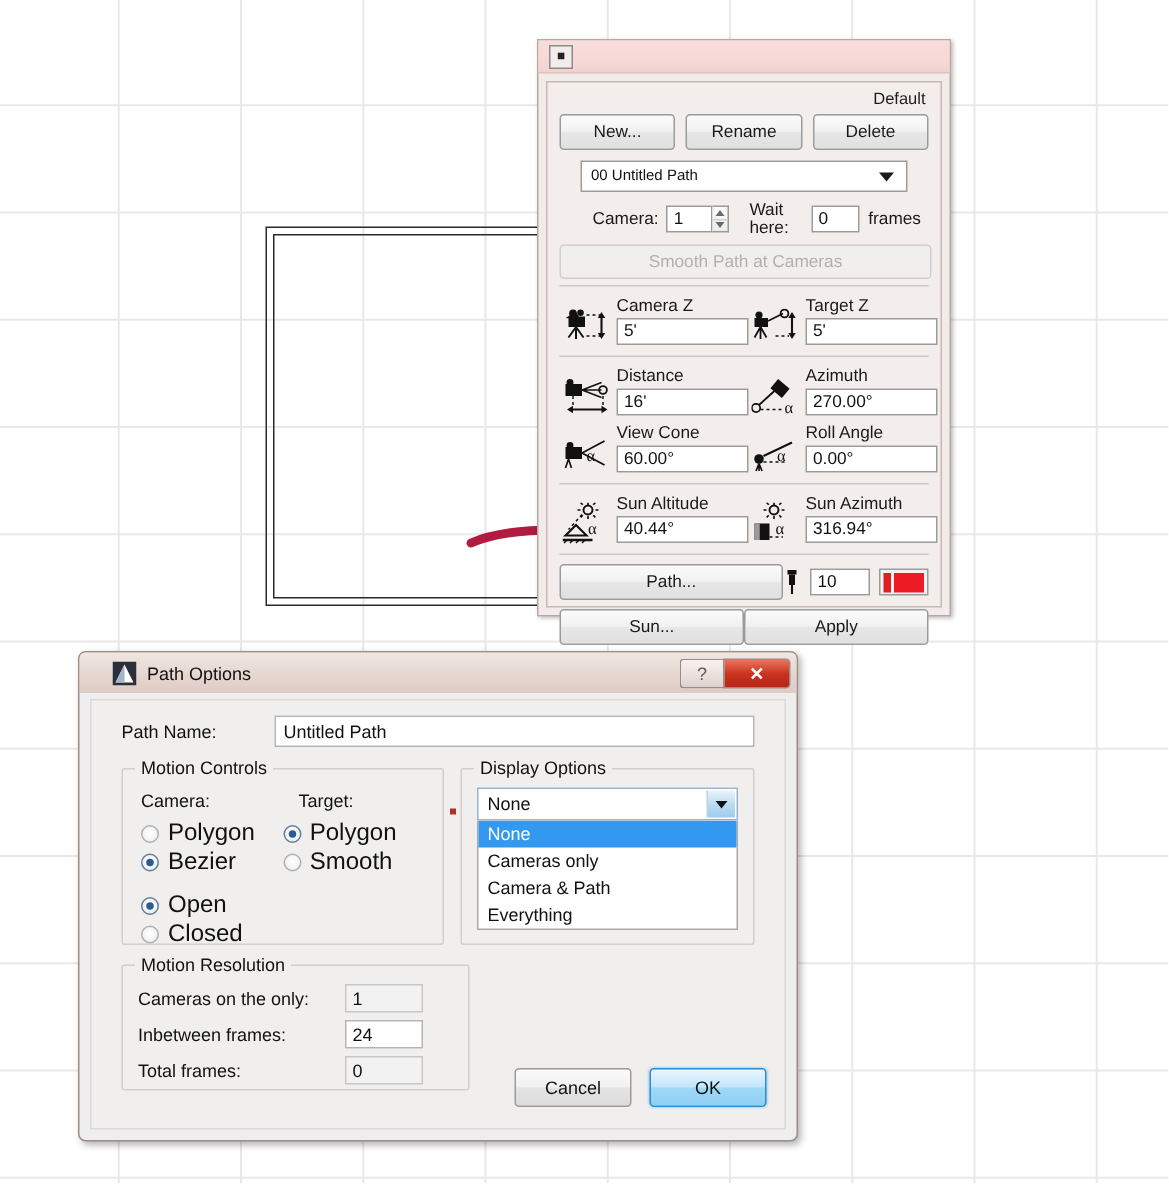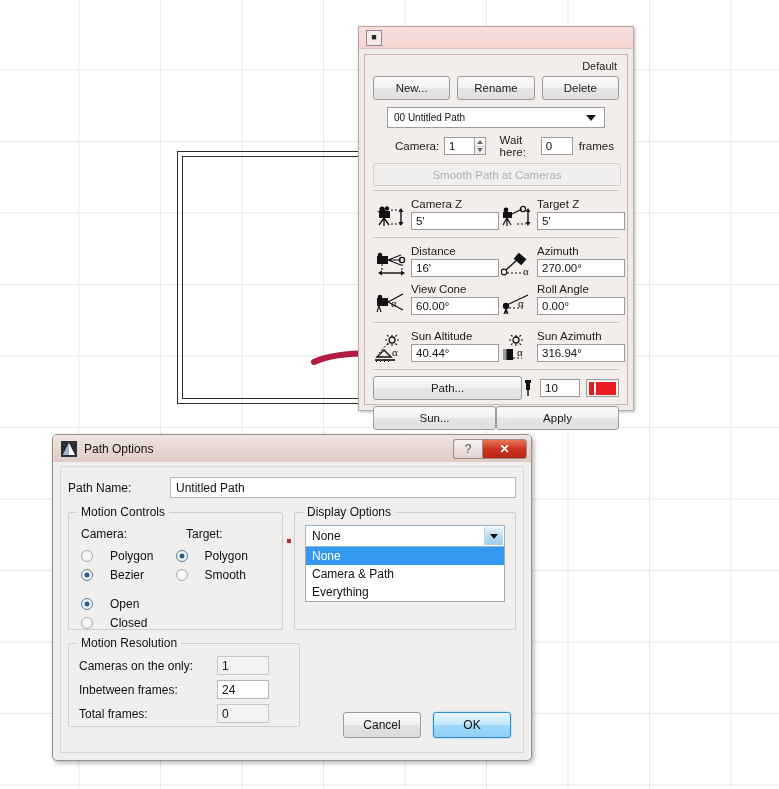--- a/index.html
+++ b/index.html
@@ -290,21 +290,21 @@
     border-radius: 5px;
     box-shadow: 2px 2px 5px rgba(0,0,0,0.3);
     box-sizing: border-box;
     overflow: hidden;
   }
   #po-titlebar {
     height: 27px;
     background: linear-gradient(to bottom, #f0e6e2, #e6d6d0 55%, #dfcbc4);
     display: flex;
     align-items: center;
-    padding-left: 8px;
+    padding-left: 22px;
     box-sizing: border-box;
   }
   #po-appicon {
     width: 16px; height: 16px;
     margin-right: 7px;
   }
   #po-title {
     font-size: 12px;
     color: #111;
     flex: 1;
@@ -333,21 +333,21 @@
     color: #ffffff;
     border-radius: 0 3px 3px 0;
     font-weight: bold;
   }
   #po-body {
     position: absolute;
     left: 7px; top: 31px; right: 7px; bottom: 7px;
     background: #f0efee;
     border: 1px solid #ddd8d6;
     box-sizing: border-box;
-    padding: 10px 7px;
+    padding: 10px 20px;
   }
   .po-row {
     display: flex;
     align-items: center;
     margin-bottom: 14px;
   }
   #po-pathname-label {
     font-size: 12px; color: #111;
     width: 102px;
   }
@@ -399,26 +399,25 @@
     margin-bottom: 6px;
   }
   .mc-heads span:first-child { width: 105px; }
   .radio-grid {
     display: flex;
   }
   .radio-col { width: 105px; }
   .radio {
     display: flex;
     align-items: center;
-    font-size: 12px;
+    font-size: 16px;
     color: #111;
     margin-bottom: 2px;
     cursor: pointer;
     height: 17px;
-    gap: 11px;
   }
   .radio .dot {
     width: 12px; height: 12px;
     border-radius: 50%;
     border: 1px solid #b0b0b0;
     background: radial-gradient(circle at 50% 45%, #ffffff 0%, #f3f3f3 60%, #e4e4e4 100%);
     margin-right: 6px;
     position: relative;
     flex: none;
     box-sizing: border-box;
@@ -838,20 +837,21 @@
           <span class="gtitle">Display Options</span>
           <div id="do-combo">
             <span>None</span>
             <span class="combo-btn">
                 <i></i>
               </span>
           </div>
           <div id="do-list">
             <div id="do-marker"></div>
             <div class="do-item selected">None</div>
+            <div class="do-item">Cameras only</div>
             <div class="do-item">Camera &amp; Path</div>
             <div class="do-item">Everything</div>
           </div>
         </div>
       </div>
 
       <div class="gbox" id="motion-resolution">
         <span class="gtitle">Motion Resolution</span>
         <div class="mr-row">
           <span class="mr-label">Cameras on the only:</span>

